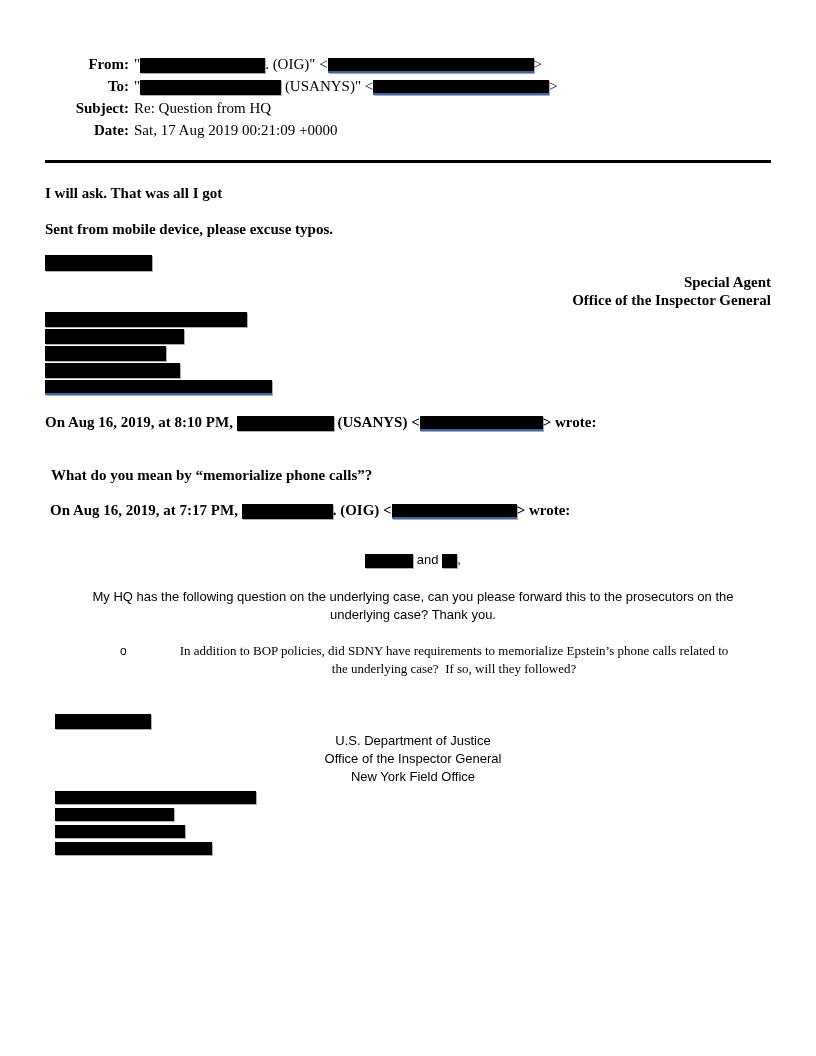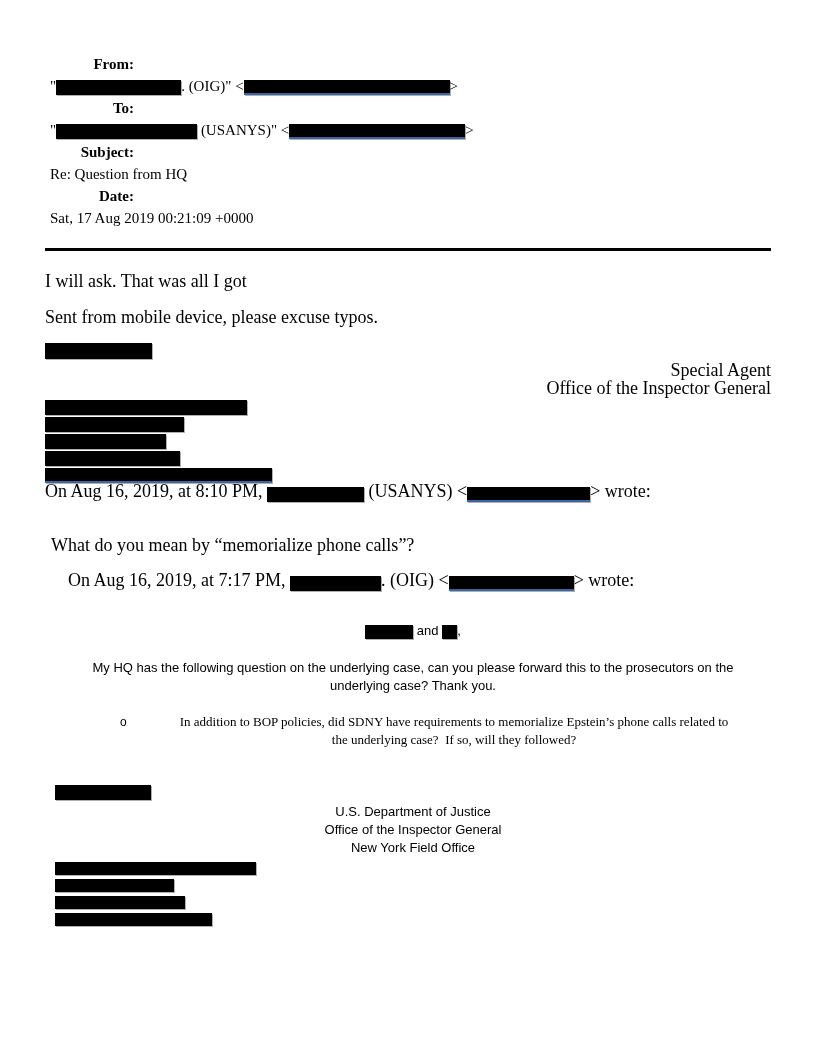--- a/index.html
+++ b/index.html
@@ -8,50 +8,50 @@
     width: 816px; height: 1056px;
     background: #ffffff;
     color: #000000;
     font-family: "Liberation Serif", serif;
   }
   .page { position: relative; width: 816px; height: 1056px; overflow: hidden; background: #ffffff; }
   .content { padding: 53px 45px 0 45px; }
 
   
   .email-header { font-size: 15px; line-height: 22px; }
-  .hrow { display: flex; align-items: baseline; flex-direction: column; }
+  .hrow { display: flex; align-items: baseline; }
   .hlabel { flex: none; width: 84px; text-align: right; font-weight: bold; white-space: pre; }
   .hvalue { margin-left: 5px; white-space: pre-wrap; }
 
   .rule { border: none; border-top: 3px solid #000000; margin: 19px 0 0 0; }
 
   
   .redaction {
     display: inline-block;
     background: #000000;
     height: 15px;
     vertical-align: text-bottom;
     margin-bottom: -1px;
     box-shadow: 1px 1px 0 rgba(110,110,110,0.55);
   }
   .redaction.r-link { border-bottom: 2px solid #3a66a8; }
   .redaction.block { display: block; }
 
   
-  .serif-line { font-size: 18px; line-height: 18px; white-space: pre-wrap; }
+  .serif-line { font-size: 15px; line-height: 18px; white-space: pre-wrap; font-weight: bold; }
   .p1 { margin-top: 21px; }
   .p2 { margin-top: 18px; }
 
   .sig1 { margin-top: 17px; text-align: right; }
   .sig1 .name-bar { height: 16px; margin-bottom: 2px; }
   .sig1 .sig-bar { height: 15px; margin-top: 3px; }
 
-  .attr1 { }
+  .attr1 { margin-top: 19px; }
   .q1 { margin-top: 35px; margin-left: 6px; }
-  .attr2 { margin-top: 17px; margin-left: 23px; }
+  .attr2 { margin-top: 17px; margin-left: 5px; }
 
   
   .sans { font-family: "Liberation Sans", sans-serif; font-size: 13px; line-height: 18px; margin-left: 10px; }
   .sans-line { white-space: pre-wrap; text-align: center; }
   .greeting { margin-top: 32px; }
   .greeting .redaction { height: 14px; }
   .para { margin-top: 19px; }
   .bullet-item { margin-top: 18px; display: flex; }
   .bullet-marker { flex: none; width: 17px; margin-left: 65px; font-size: 12px; }
   .bullet-text { flex: 1 1 auto; font-family: Liberation Serif, serif; }

